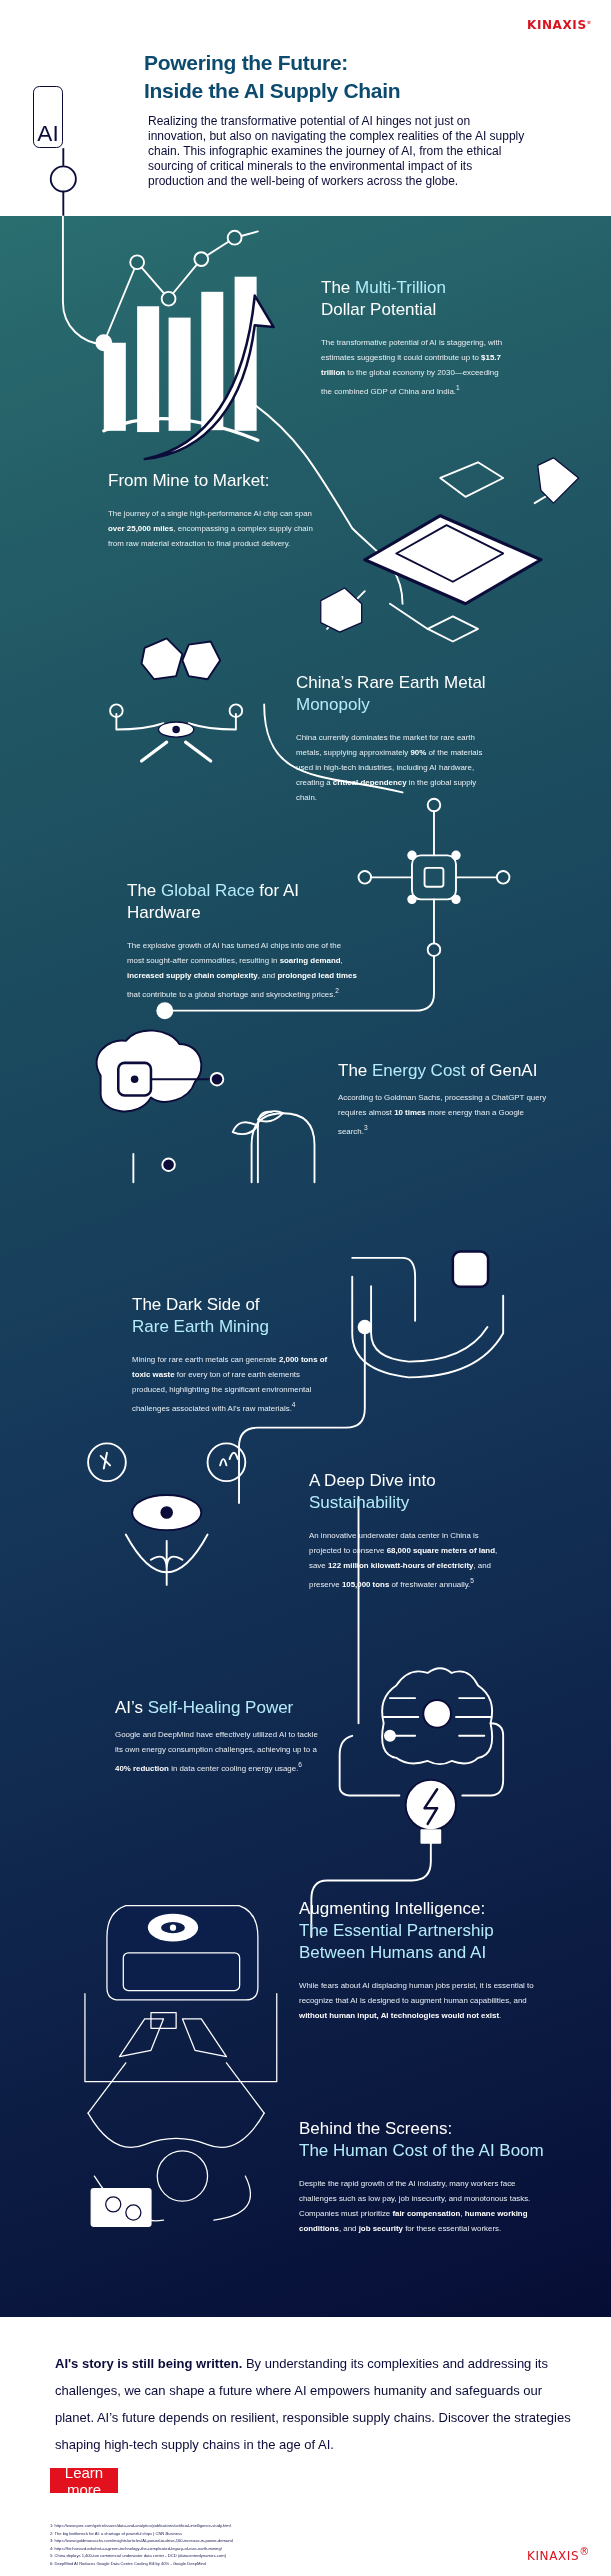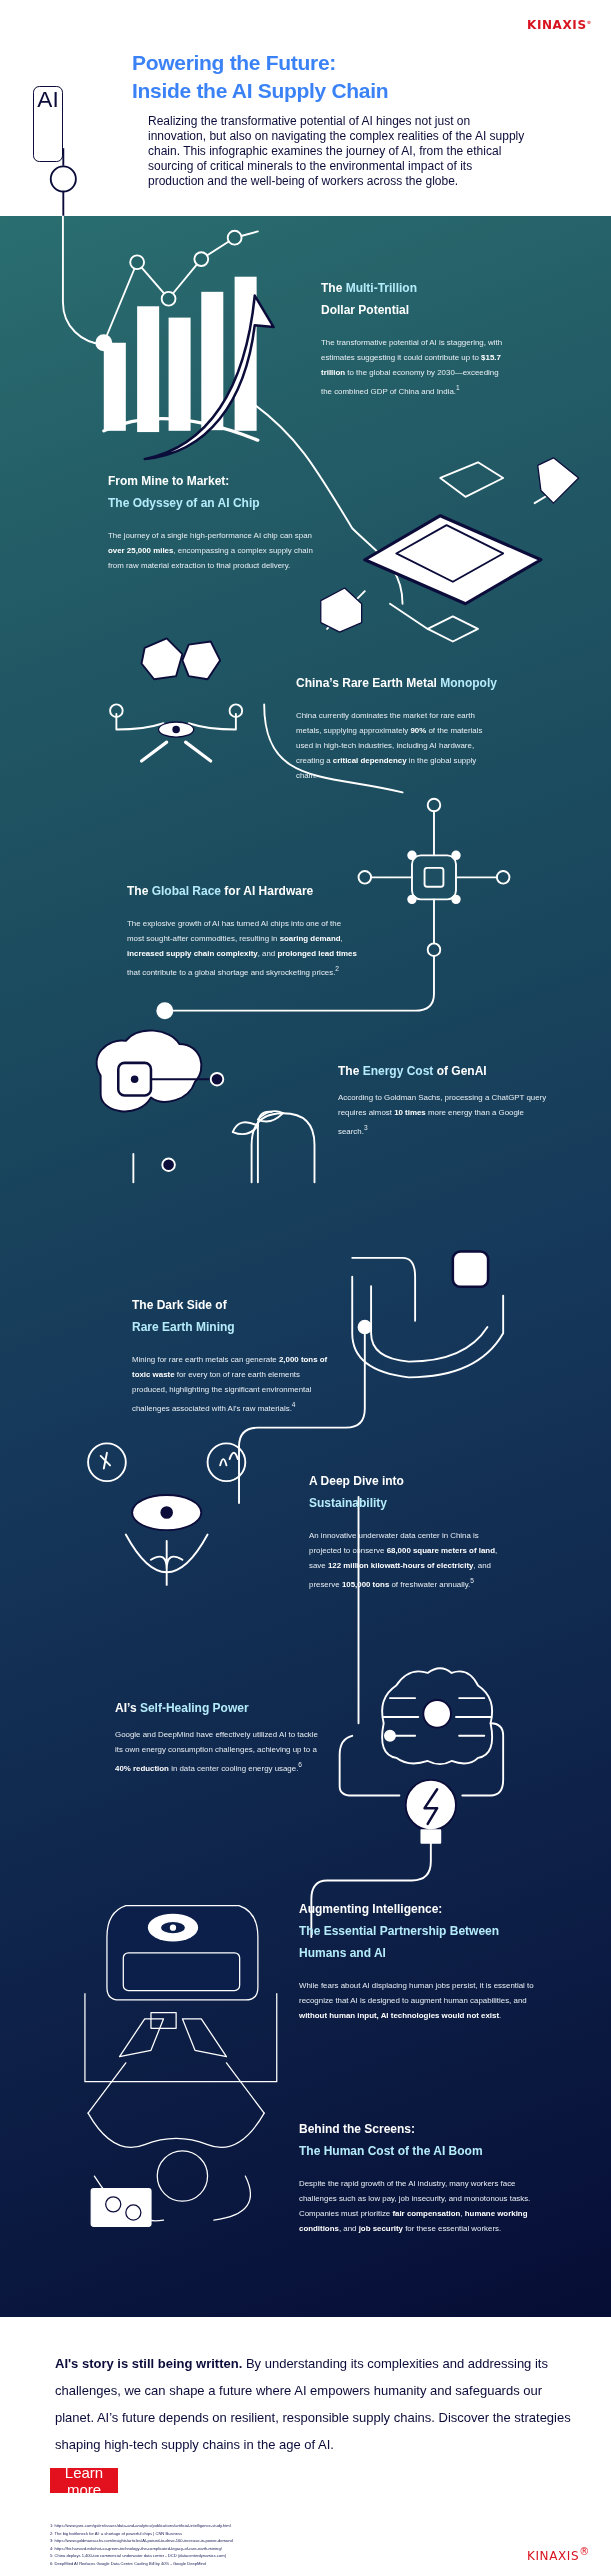--- a/index.html
+++ b/index.html
@@ -1,24 +1,24 @@
 <!DOCTYPE html>
 <html style="font-size:10px"><head>
 <meta charset="utf-8">
 <style>
 *{box-sizing:border-box;margin:0;padding:0}
 body{width:612px;height:2576px;font-family:"Liberation Sans",sans-serif;background:#fff;position:relative;overflow:hidden;color:#0b0c3a}
 .logo{position:absolute;left:527px;top:17.6px;font-family:"DejaVu Sans",sans-serif;font-weight:bold;font-size:12px;letter-spacing:0.6px;color:#d9121f}
 .logo sup{font-size:4.4px}
-.intro-title{position:absolute;left:132px;top:49px;font-size:21px;font-weight:bold;line-height:28px;color:#3b82f6;letter-spacing:-0.3px}
+.intro-title{position:absolute;left:144px;top:49px;font-size:21px;font-weight:bold;line-height:28px;color:#0c4a6e;letter-spacing:-0.3px}
 .intro-body{position:absolute;left:148px;top:114px;width:377px;font-size:12px;line-height:15px;color:#0b0c3a}
-.ai-box{position:absolute;left:33px;top:86px;width:30px;height:76px;border:1.9px solid #0b0c3a;border-radius:6.3px;display:flex;align-items:flex-start;justify-content:center;font-size:22.6px;color:#0b0c3a}
+.ai-box{position:absolute;left:33px;top:86px;width:30px;height:62px;border:1.9px solid #0b0c3a;border-radius:6.3px;display:flex;align-items:flex-end;justify-content:center;font-size:22.6px;color:#0b0c3a}
 .dark{position:absolute;left:0;top:216px;width:612px;height:2101px;background:linear-gradient(160deg,#2a6e70 0%,#235c66 15%,#1b4a5e 35%,#15375a 55%,#0e2148 78%,#060d35 100%)}
 .sec{position:absolute;color:#fff}
-.sec h2{font-size:12px;font-weight:bold;line-height:22px;color:#fff}
+.sec h2{font-size:17px;font-weight:normal;line-height:22px;color:#fff}
 .sec h2 .hl{color:#b5ecfb}
 .sec p{font-size:7.9px;line-height:15px;color:#e8eef3;margin-top:14px}
 .sec p b{color:#fff}
 .outro{position:absolute;left:55px;top:2350px;width:516px;font-size:13px;line-height:27px;color:#0b0c3a}
 .btn{position:absolute;left:50px;top:2468px;width:68px;height:25px;background:#e3101e;color:#fff;font-size:15px;display:flex;align-items:center;justify-content:center;border:none}
 .refs{position:absolute;left:50px;top:2522px;font-size:4.1px;line-height:7.5px;color:#1a1b55}
 .logo2{position:absolute;left:527px;top:2546px;font-family:"DejaVu Sans",sans-serif;font-weight:normal;font-size:12px;letter-spacing:0.6px;color:#d9121f}
 svg.ill{position:absolute;left:0;top:0;overflow:visible}
 </style>
 </head>
@@ -175,21 +175,21 @@
     <circle cx="212" cy="3518" r="12" stroke="#0b0c3a"></circle>
   </g>
 </svg>
 
 <div class="sec" style="left:321px;top:277px;width:189px">
   <h2><span>The </span><span class="hl">Multi-Trillion</span><br><span> Dollar Potential</span></h2>
   <p><span>The transformative potential of AI is staggering, with estimates suggesting it could contribute up to </span><b>$15.7 trillion</b><span> to the global economy by 2030—exceeding the combined GDP of China and India.</span><sup>1</sup></p>
 </div>
 
 <div class="sec" style="left:108px;top:470px;width:208px">
-  <h2><span>From Mine to Market:</span><br><span class="hl">The Odyssey of an AI Chip</span></h2>
+  <h2><span>From Mine to Market:</span><br></h2>
   <p><span>The journey of a single high-performance AI chip can span </span><b>over 25,000 miles</b><span>, encompassing a complex supply chain from raw material extraction to final product delivery.</span></p>
 </div>
 
 <div class="sec" style="left:296px;top:672px;width:201px">
   <h2><span>China’s Rare Earth Metal </span><span class="hl">Monopoly</span></h2>
   <p><span>China currently dominates the market for rare earth metals, supplying approximately </span><b>90%</b><span> of the materials used in high-tech industries, including AI hardware, creating a </span><b>critical dependency</b><span> in the global supply chain.</span></p>
 </div>
 
 <div class="sec" style="left:127px;top:880px;width:230px">
   <h2><span>The </span><span class="hl">Global Race</span><span> for AI Hardware</span></h2>

